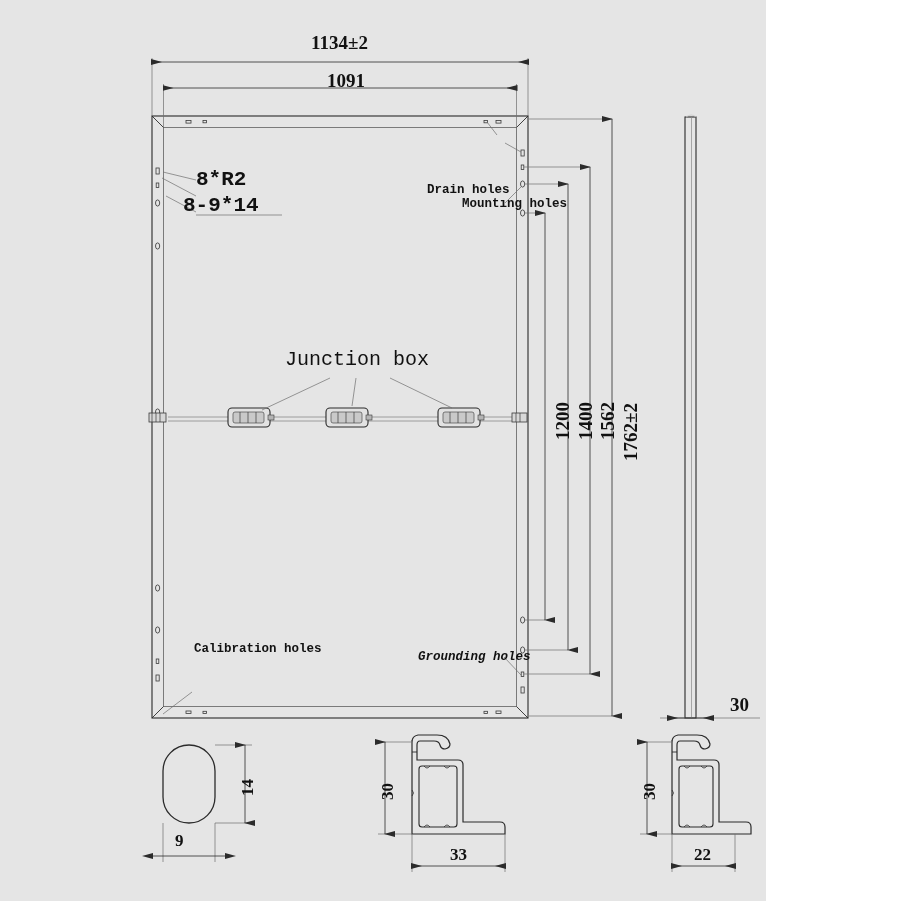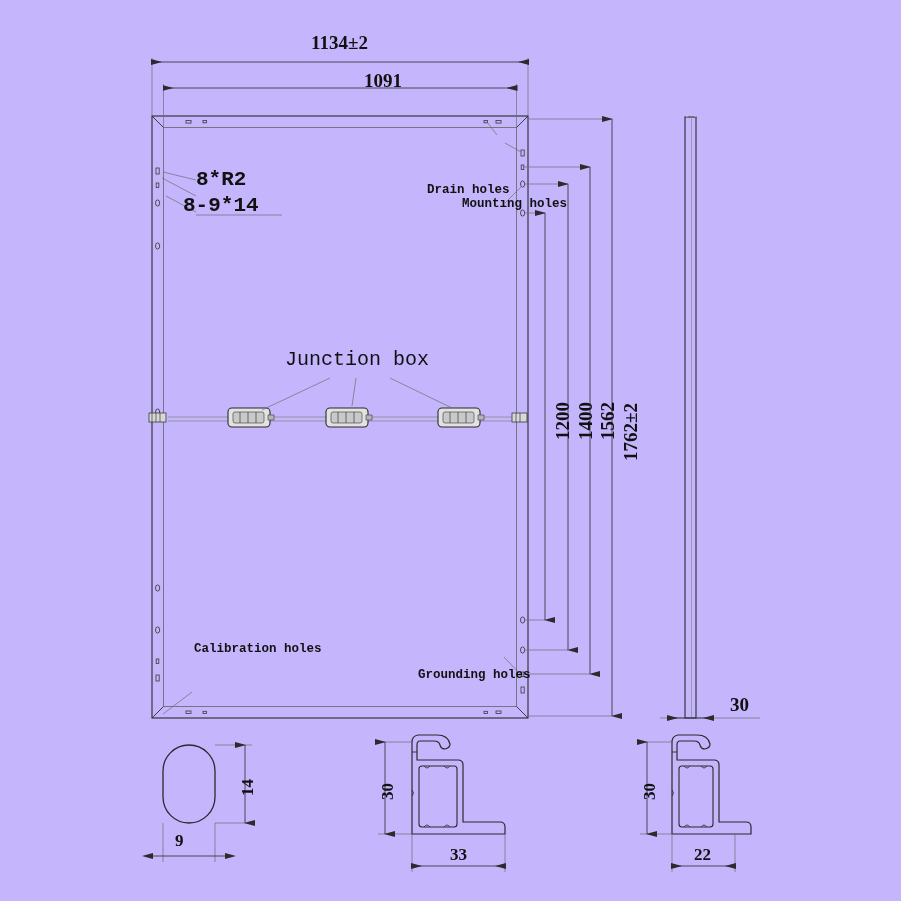--- a/index.html
+++ b/index.html
@@ -9,23 +9,23 @@
   }
   body {
     width: 901px;
     height: 901px;
     font-family: "Liberation Serif", serif;
     color: #1a1a1a;
     overflow: hidden;
   }
   #sheet {
     position: relative;
-    width: 901px;
+    width: 766px;
     height: 901px;
-    background: #c4b5fd;
+    background: #e5e5e5;
   }
   svg.drawing {
     position: absolute;
     left: 0;
     top: 0;
     width: 901px;
     height: 901px;
   }
   .lbl {
     position: absolute;
@@ -328,31 +328,31 @@
       <line x1="647" y1="742" x2="647" y2="834" stroke="#2b2b2b" stroke-width="0.8" marker-start="url(#arrDn)" marker-end="url(#arrUp)"></line>
 
       <line x1="672" y1="834" x2="672" y2="872" stroke="#6f6f6f" stroke-width="0.7"></line>
       <line x1="735" y1="834" x2="735" y2="872" stroke="#6f6f6f" stroke-width="0.7"></line>
       <line x1="672" y1="866" x2="735" y2="866" stroke="#2b2b2b" stroke-width="0.8" marker-start="url(#arrOut)" marker-end="url(#arrIn)"></line>
     </g>
   </svg>
 
   <div class="lbl dim-num" style="left:311px; top:33px;">1134±2</div>
 
-  <div class="lbl dim-num" style="left:327px; top:71px;margin-left:37px;">1091</div>
+  <div class="lbl dim-num" style="left:327px; top:71px;">1091</div>
 
   <div class="lbl callout-bold" style="left:196px; top:169px;">8*R2</div>
 
   <div class="lbl callout-bold" style="left:183px; top:195px;">8-9*14</div>
 
   <div class="lbl note-mono" style="left:427px; top:137px;margin-top:47px;">Drain holes</div>
 
   <div class="lbl note-mono" style="left:418px; top:198px;margin-left:44px;">Mountıng holes</div>
 
-  <div class="lbl note-mono" style="left:418px; top:669px;">Grounding holes</div>
+  <div class="lbl note-mono" style="left:418px; top:651px;font-style:italic;">Grounding holes</div>
 
   <div class="lbl note-mono" style="left:194px; top:643px;">Calibration holes</div>
 
   <div class="lbl note-big" style="left:285px; top:350px;">Junction box</div>
 
 
   <div class="lbl dim-num vert" style="left:553px; top:440px;">1200</div>
 
   <div class="lbl dim-num vert" style="left:576px; top:440px;">1400</div>
 

